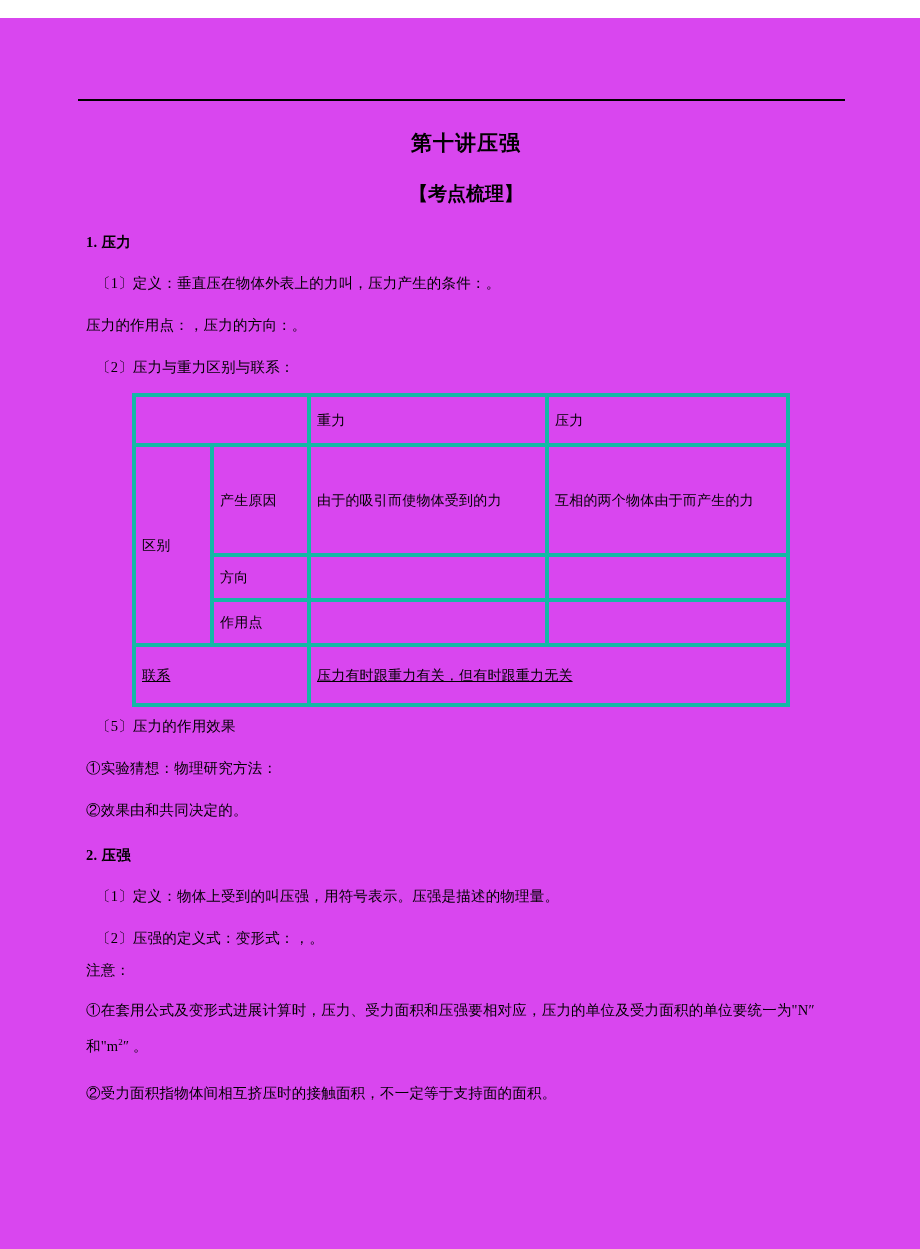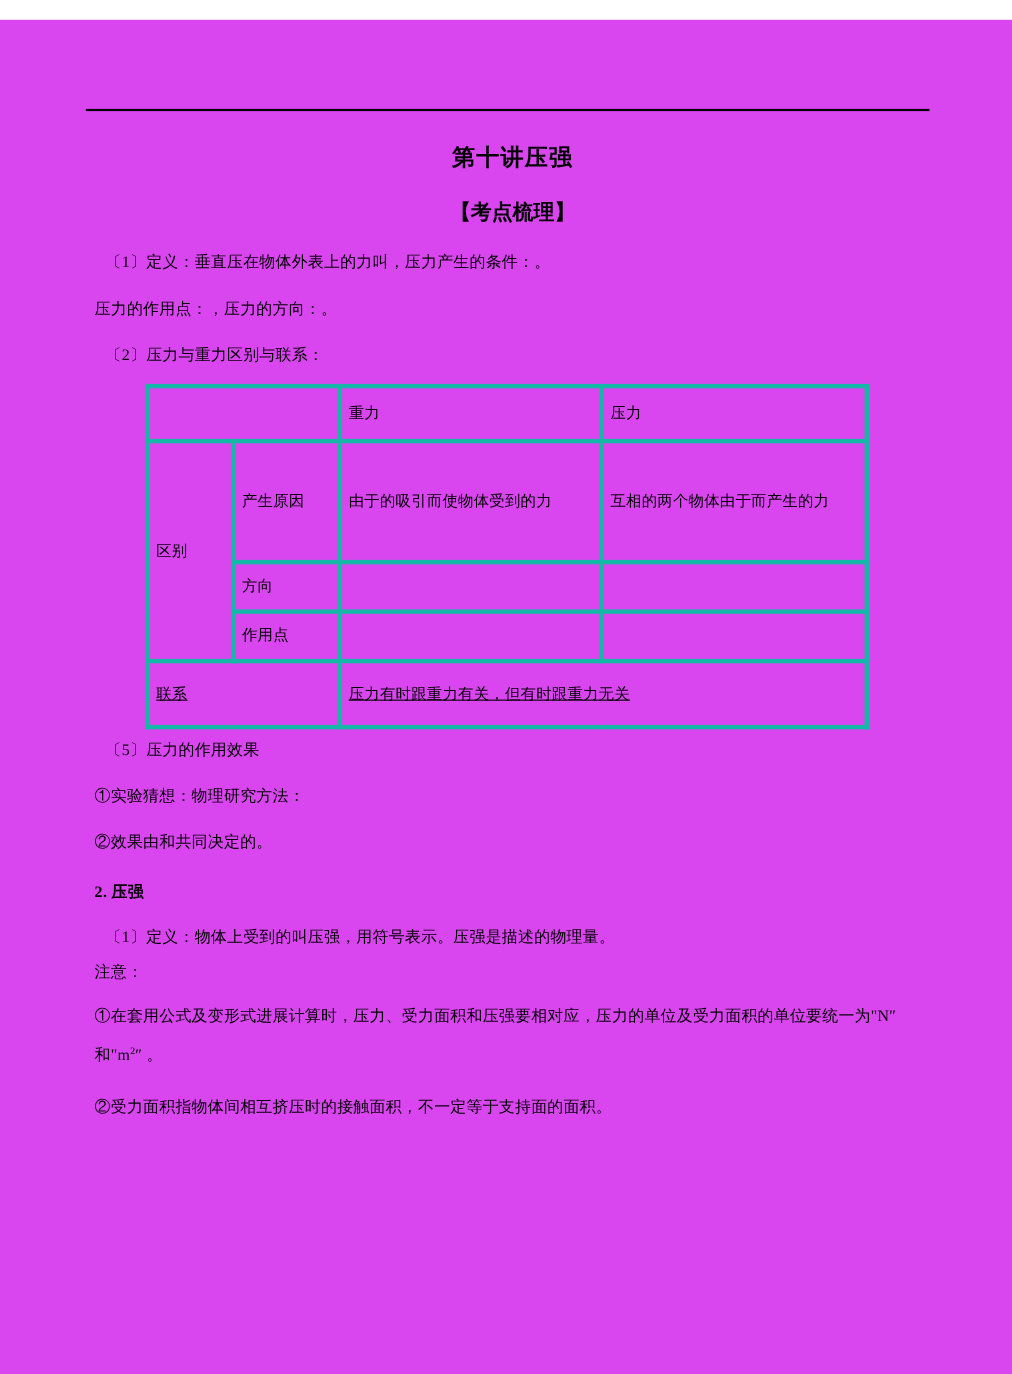--- a/index.html
+++ b/index.html
@@ -117,20 +117,21 @@
 <div class="page">
 
   <div class="header-rule"></div>
 
   <div class="content">
 
     <h1 class="doc-title">第十讲压强</h1>
 
     <h2 class="doc-subtitle">【考点梳理】</h2>
 
+    <p class="sec-heading">1. 压力</p>
 
     <p class="para indent">〔1〕定义：垂直压在物体外表上的力叫，压力产生的条件：。</p>
 
     <p class="para">压力的作用点：，压力的方向：。</p>
 
     <p class="para indent">〔2〕压力与重力区别与联系：</p>
 
     <table class="cmp-table">
       <colgroup>
         <col class="col-a">
@@ -171,20 +172,21 @@
 
     <p class="para">①实验猜想：物理研究方法：</p>
 
 
     <p class="para">②效果由和共同决定的。</p>
 
     <p class="sec-heading">2. 压强</p>
 
     <p class="para indent">〔1〕定义：物体上受到的叫压强，用符号表示。压强是描述的物理量。</p>
 
+    <p class="para indent">〔2〕压强的定义式：变形式：，。</p>
 
 
     <p class="para tight">注意：</p>
 
     <p class="para tight wide-line"><span>①在套用公式及变形式进展计算时，压力、受力面积和压强要相对应，压力的单位及受力面积的单位要</span><span>统一为"N″ 和"m</span><sup>2</sup><span>″ 。</span></p>
 
     <p class="para">②受力面积指物体间相互挤压时的接触面积，不一定等于支持面的面积。</p>
 
 
   </div>

